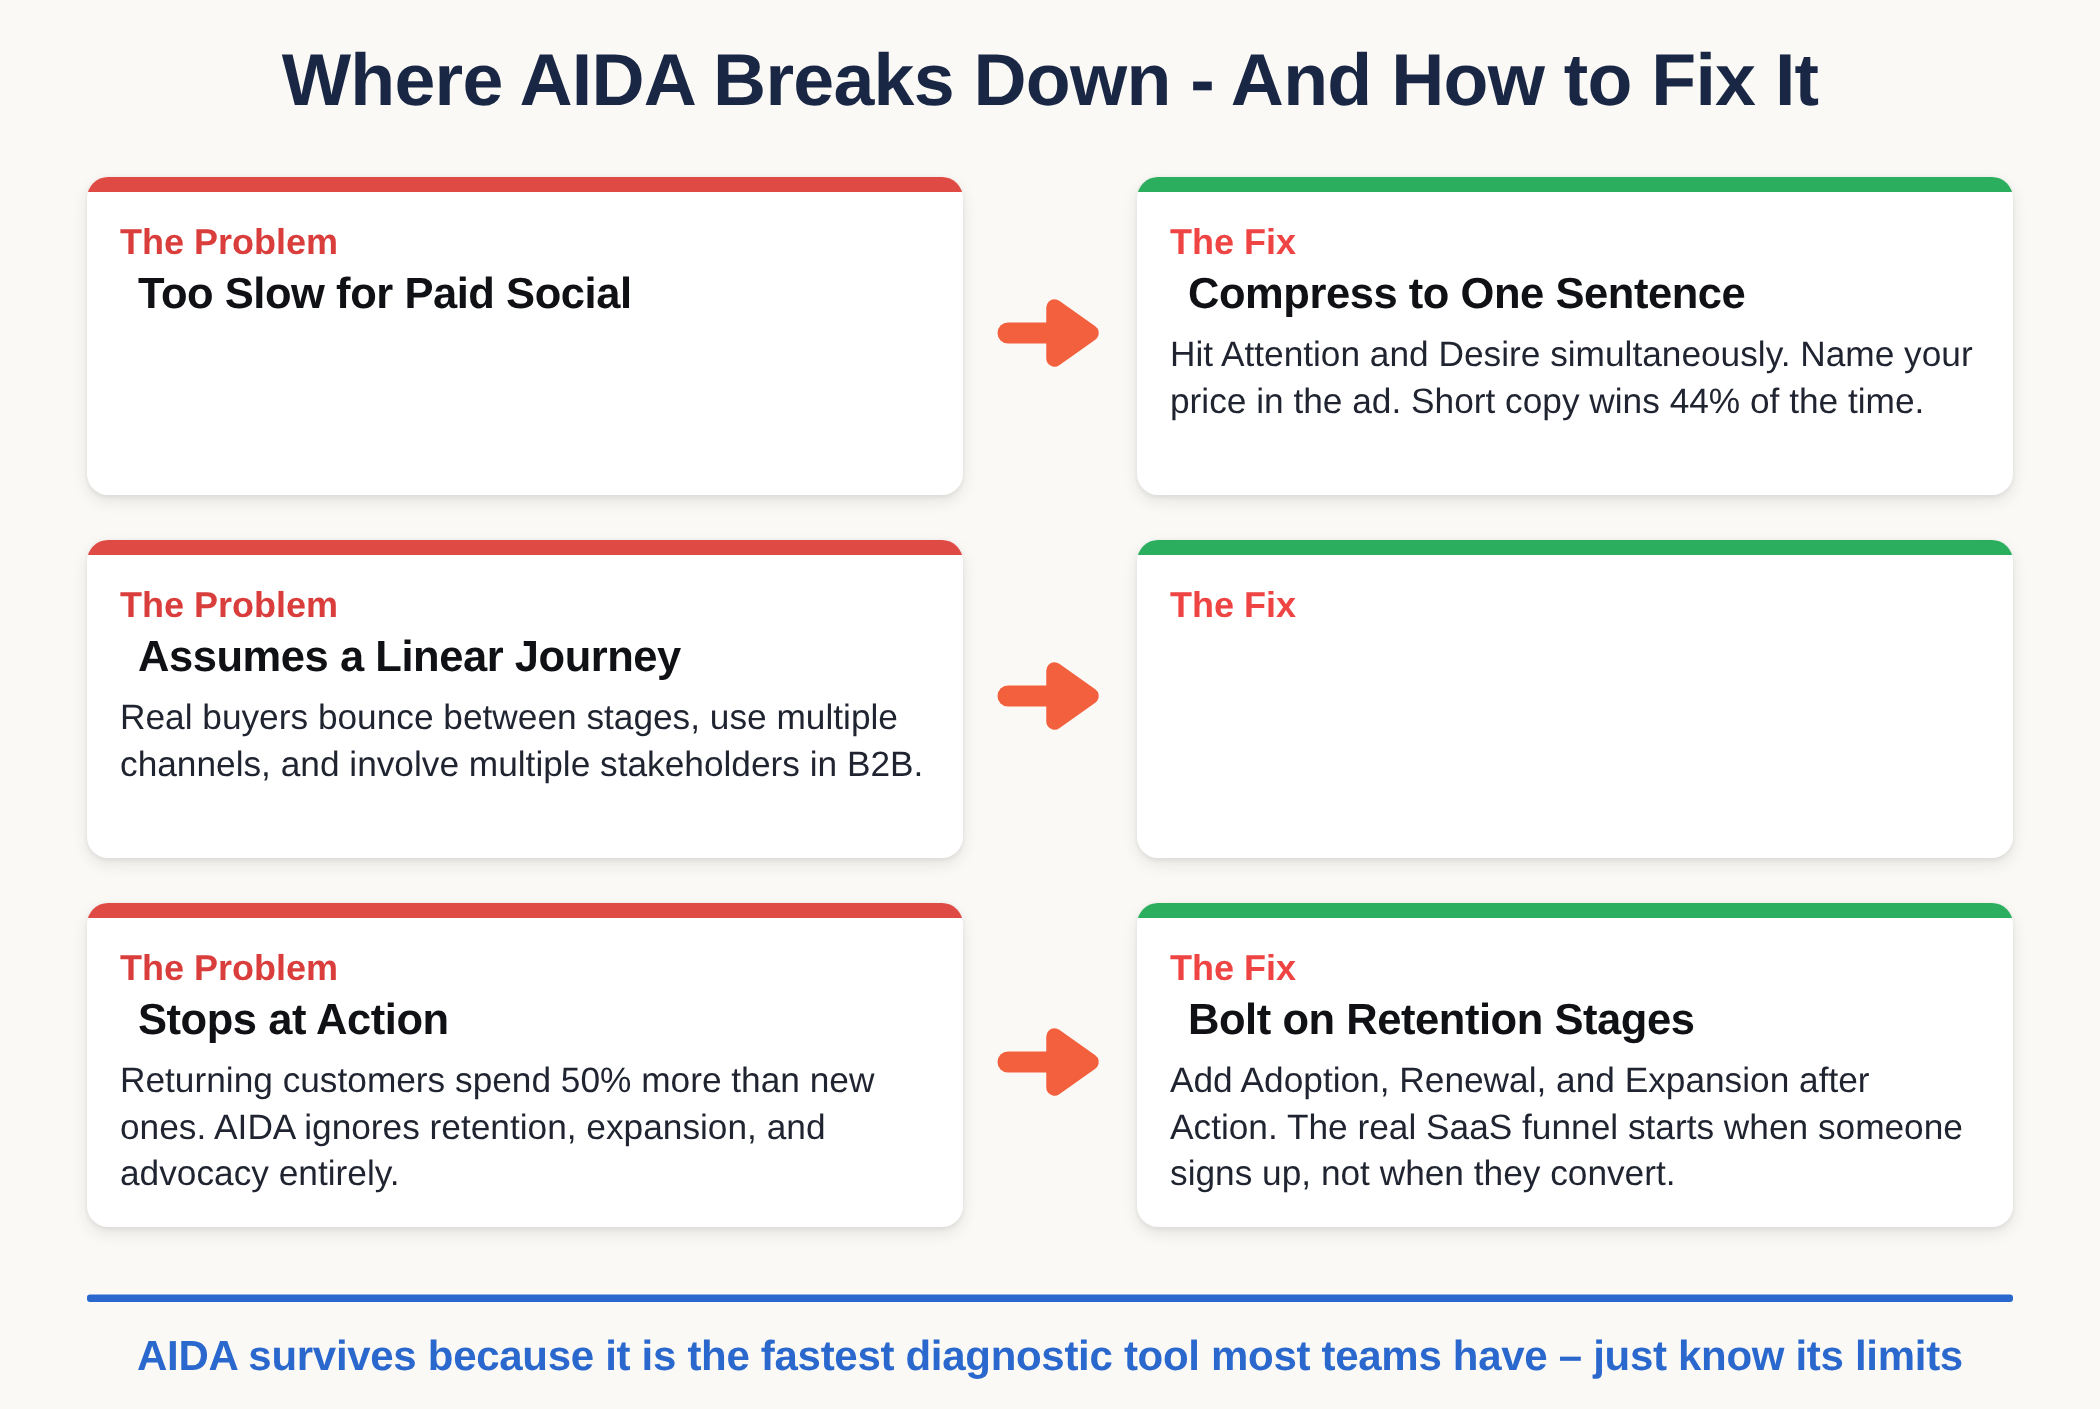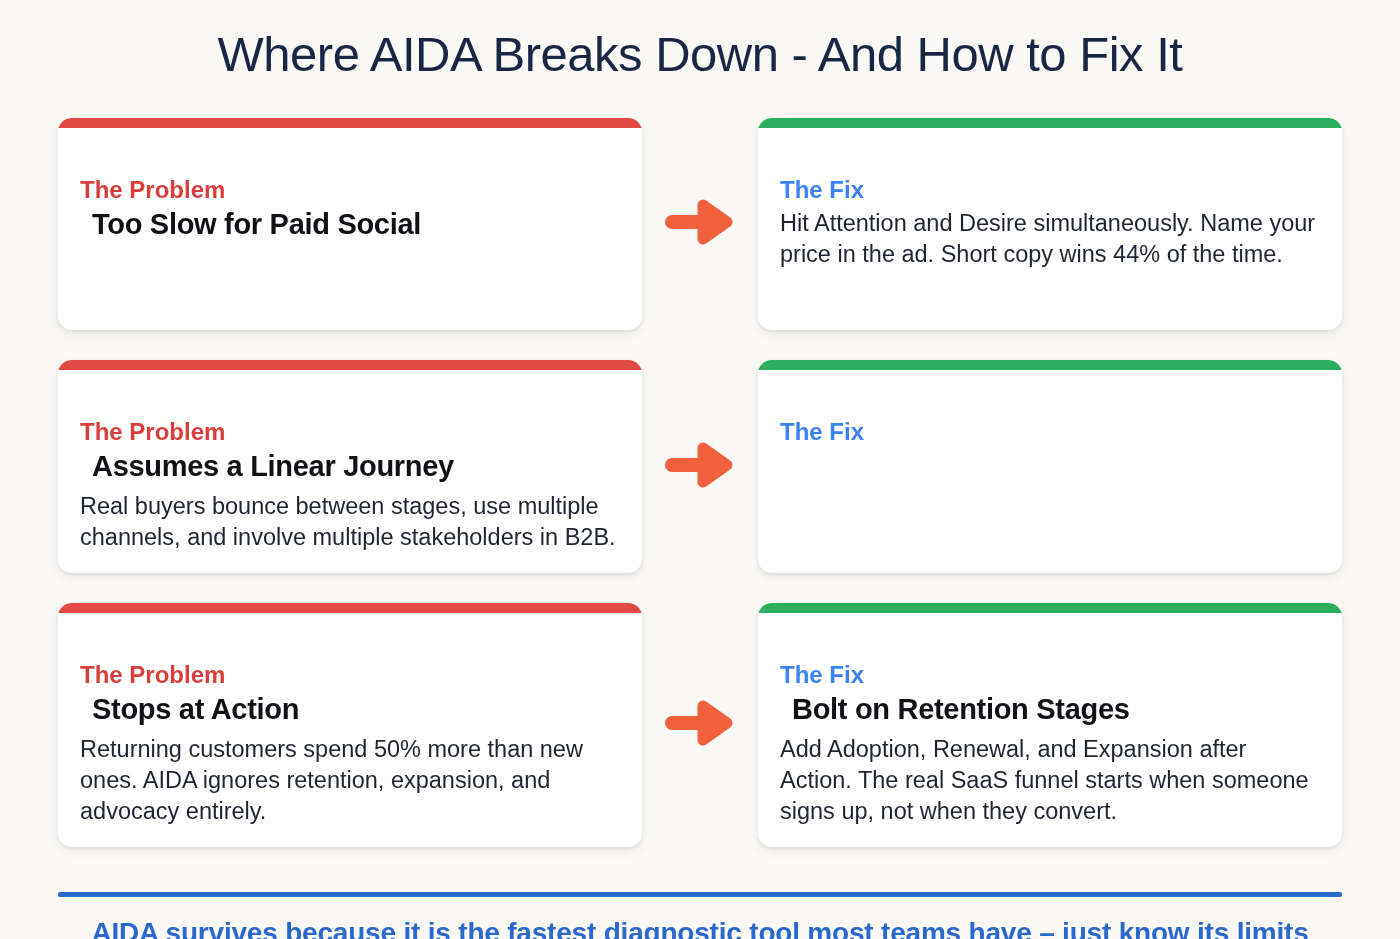--- a/index.html
+++ b/index.html
@@ -6,21 +6,21 @@
   html, body { width: 1400px; height: 939px; }
   body {
     background: #FAF9F6;
     font-family: "Liberation Sans", sans-serif;
     overflow: hidden;
   }
   .page-title {
     margin-top: 26px;
     text-align: center;
     font-size: 49px;
-    font-weight: normal;
+    font-weight: bold;
     letter-spacing: -0.5px;
     color: #1A2744;
   }
   .grid {
     width: 1284px;
     margin: 36px auto 0 auto;
     display: flex;
     flex-direction: column;
     gap: 30px;
   }
@@ -39,24 +39,23 @@
     flex-direction: column;
   }
   .accent-bar { height: 10px; width: 100%; flex: 0 0 auto; }
   .accent-red   { background: #E04A44; }
   .accent-green { background: #2BAE5D; }
   .card-body { padding: 20px 24px 20px 22px; }
   .card-label {
     font-size: 24px;
     font-weight: bold;
     margin-bottom: 4px;
-    margin-top: 28px;
   }
   .label-red   { color: #D93E3C; }
-  .label-green { color: #3b82f6; }
+  .label-green { color: #ef4444; }
   .card-heading {
     font-size: 29px;
     font-weight: bold;
     color: #0F1115;
     letter-spacing: -0.3px;
     margin-bottom: 8px;
     margin-left: 12px;
   }
   .card-text {
     font-size: 23.5px;
@@ -105,20 +104,21 @@
         <svg width="74" height="58" viewBox="0 0 74 58">
           <line x1="9" y1="29" x2="42" y2="29" stroke="#F3603E" stroke-width="14" stroke-linecap="round"></line>
           <path d="M40 12 L64 29 L40 46 Z" fill="#F3603E" stroke="#F3603E" stroke-width="11" stroke-linejoin="round"></path>
         </svg>
       </span>
     </div>
     <div class="card">
       <div class="accent-bar accent-green"></div>
       <div class="card-body">
         <div class="card-label label-green">The Fix</div>
+        <div class="card-heading">Compress to One Sentence</div>
         <div class="card-text">Hit Attention and Desire simultaneously. Name your price in the ad. Short copy wins 44% of the time.</div>
       </div>
     </div>
   </div>
 
   <div class="row">
     <div class="card">
       <div class="accent-bar accent-red"></div>
       <div class="card-body">
         <div class="card-label label-red">The Problem</div>

